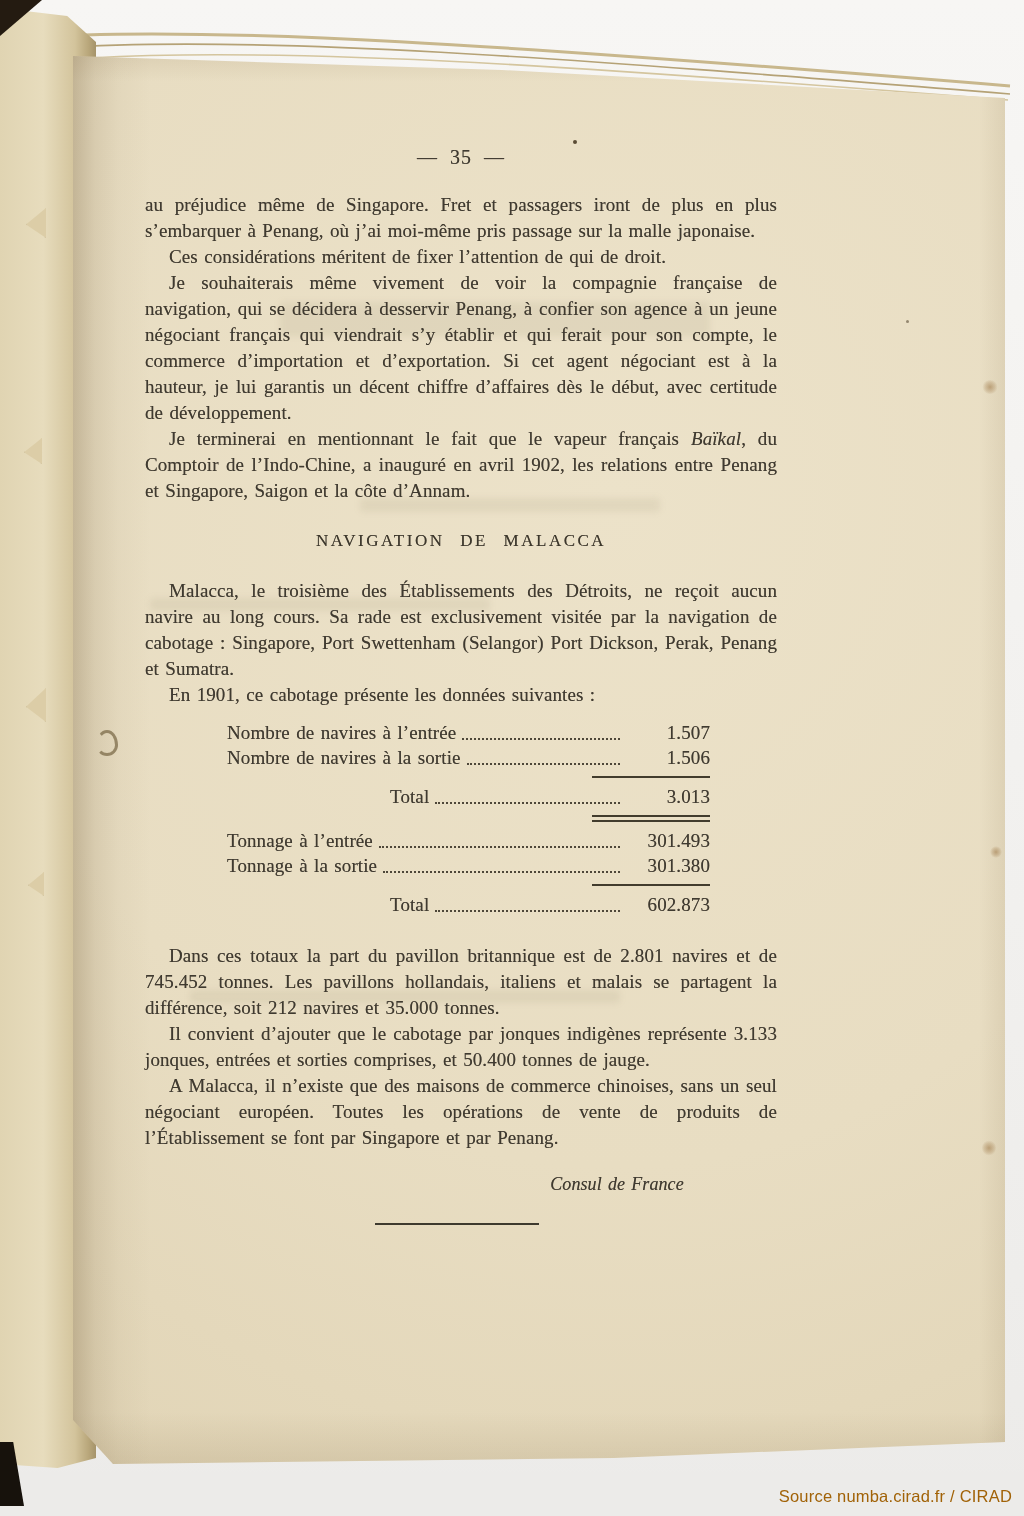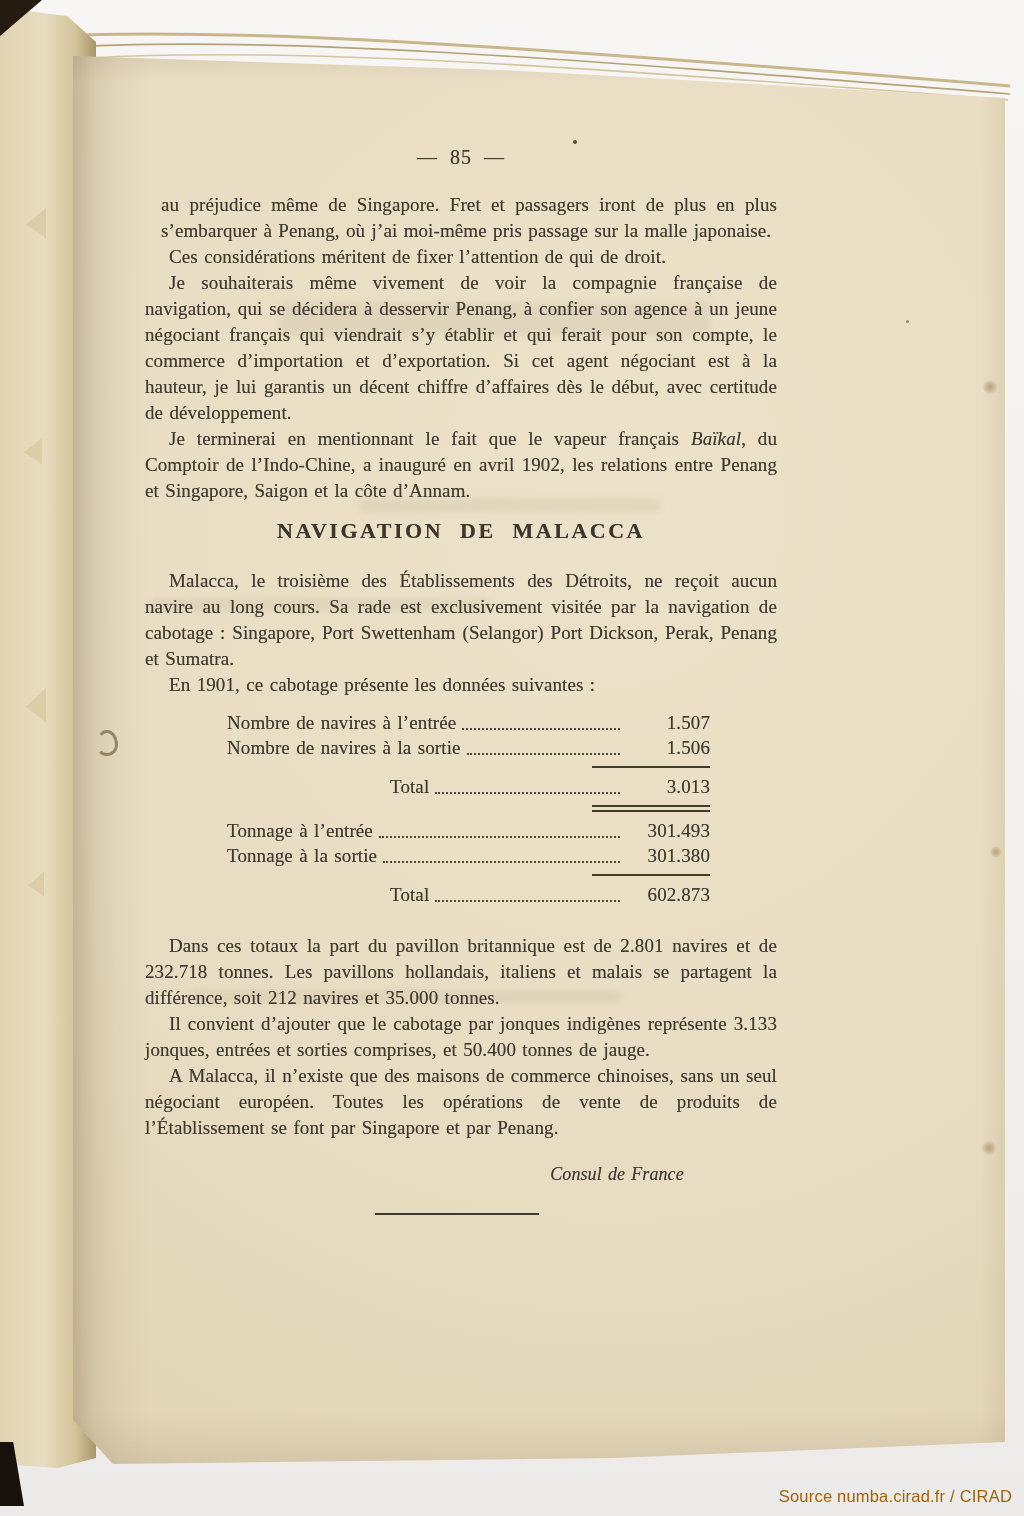--- a/index.html
+++ b/index.html
@@ -69,24 +69,24 @@
   .bleed4{left:117px;top:950px;width:430px;height:13px;}
   
   .textcol{
     position:absolute;left:72px;top:0;width:632px;
     color:#3f3a30;font-size:19px;line-height:26px;
     letter-spacing:.1px;word-spacing:1.5px;text-align:justify;
     text-shadow:0 0 .4px rgba(60,50,40,.55);
   }
   .pagenum{margin-top:104px;text-align:center;font-size:20px;letter-spacing:1px;word-spacing:6px;}
   .para{margin:0;text-indent:24px;}
-  .para.noindent{text-indent:0;margin-top:22px;margin-left:16px;}
+  .para.noindent{text-indent:0;margin-top:22px;}
   .heading{
-    margin:14px 0 24px;text-align:center;font-weight:700;
-    font-size:22px;letter-spacing:2.5px;word-spacing:9px;color:#3c372c;
+    margin:24px 0 24px;text-align:center;font-weight:400;
+    font-size:17px;letter-spacing:2.5px;word-spacing:9px;color:#3c372c;
   }
   .stat-table{margin:12px 0 26px 82px;width:483px;}
   .t-row{display:flex;align-items:flex-start;line-height:25px;white-space:nowrap;}
   .t-label.total{margin-left:163px;}
   .t-leader{flex:1;border-bottom:2px dotted #4e4739;margin:0 10px 5px 6px;align-self:flex-end;}
   .t-value{min-width:80px;text-align:right;}
   .t-rule{width:118px;border-top:2px solid #423c2d;margin:6px 0 6px auto;}
   .t-rule.double{height:3px;border-bottom:2px solid #423c2d;}
   .sig{margin:20px 0 0 262px;width:420px;text-align:center;}
   .sig-name{font-size:14.5px;letter-spacing:1.2px;word-spacing:4px;color:#423c30;}
@@ -117,21 +117,21 @@
   <div class="spot spot2"></div>
   <div class="spot spot3"></div>
   <div class="speck speck1"></div>
   <div class="speck speck2"></div>
   <div class="bleed bleed1"></div>
   <div class="bleed bleed2"></div>
   <div class="bleed bleed3"></div>
   <div class="bleed bleed4"></div>
 
   <div class="textcol">
-    <div class="pagenum">— 85 —</div>
+    <div class="pagenum">— 35 —</div>
 
     <p class="para noindent">au préjudice même de Singapore. Fret et passagers iront de plus en plus s’embarquer à Penang, où j’ai moi-même pris passage sur la malle japonaise.</p>
     <p class="para">Ces considérations méritent de fixer l’attention de qui de droit.</p>
     <p class="para">Je souhaiterais même vivement de voir la compagnie française de navigation, qui se décidera à desservir Penang, à confier son agence à un jeune négociant français qui viendrait s’y établir et qui ferait pour son compte, le commerce d’importation et d’exportation. Si cet agent négociant est à la hauteur, je lui garantis un décent chiffre d’affaires dès le début, avec certitude de développement.</p>
     <p class="para"><span>Je terminerai en mentionnant le fait que le vapeur français </span><em>Baïkal</em><span>, du Comptoir de l’Indo-Chine, a inauguré en avril 1902, les relations entre Penang et Singapore, Saigon et la côte d’Annam.</span></p>
 
     <div class="heading">NAVIGATION DE MALACCA</div>
 
     <p class="para">Malacca, le troisième des Établissements des Détroits, ne reçoit aucun navire au long cours. Sa rade est exclusivement visitée par la navigation de cabotage : Singapore, Port Swettenham (Selangor) Port Dickson, Perak, Penang et Sumatra.</p>
     <p class="para">En 1901, ce cabotage présente les données suivantes :</p>
@@ -165,21 +165,21 @@
         <span class="t-value">301.380</span>
       </div>
       <div class="t-rule"></div>
       <div class="t-row">
         <span class="t-label total">Total</span>
         <span class="t-leader"></span>
         <span class="t-value">602.873</span>
       </div>
     </div>
 
-    <p class="para">Dans ces totaux la part du pavillon britannique est de 2.801 navires et de 232.718 tonnes. Les pavillons hollandais, italiens et malais se partagent la différence, soit 212 navires et 35.000 tonnes.</p>
+    <p class="para">Dans ces totaux la part du pavillon britannique est de 2.801 navires et de 745.452 tonnes. Les pavillons hollandais, italiens et malais se partagent la différence, soit 212 navires et 35.000 tonnes.</p>
     <p class="para">Il convient d’ajouter que le cabotage par jonques indigènes représente 3.133 jonques, entrées et sorties comprises, et 50.400 tonnes de jauge.</p>
     <p class="para">A Malacca, il n’existe que des maisons de commerce chinoises, sans un seul négociant européen. Toutes les opérations de vente de produits de l’Établissement se font par Singapore et par Penang.</p>
 
     <div class="sig">
       <div class="sig-title">Consul de France</div>
     </div>
 
     <div class="end-rule"></div>
   </div>
 </div>

